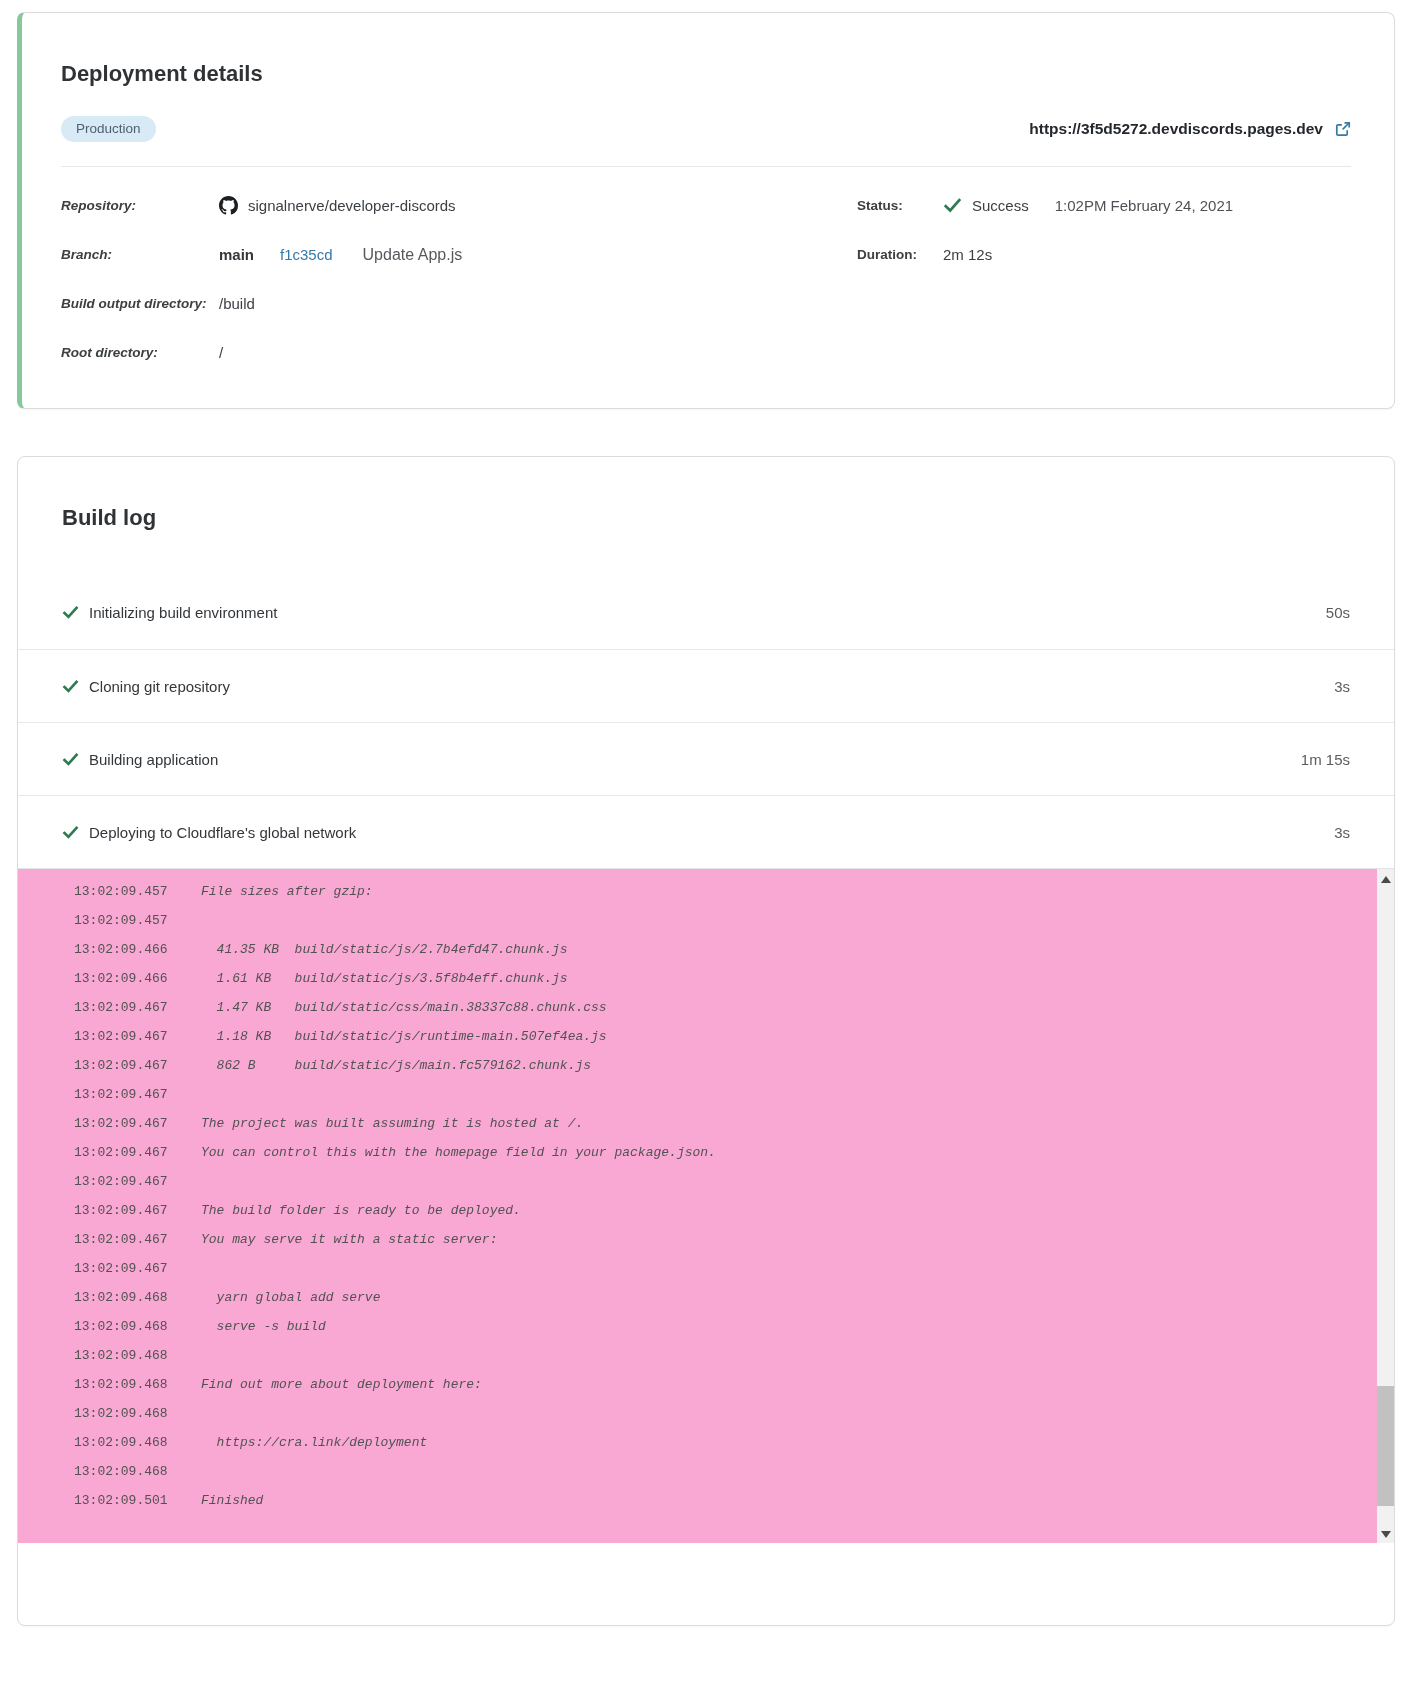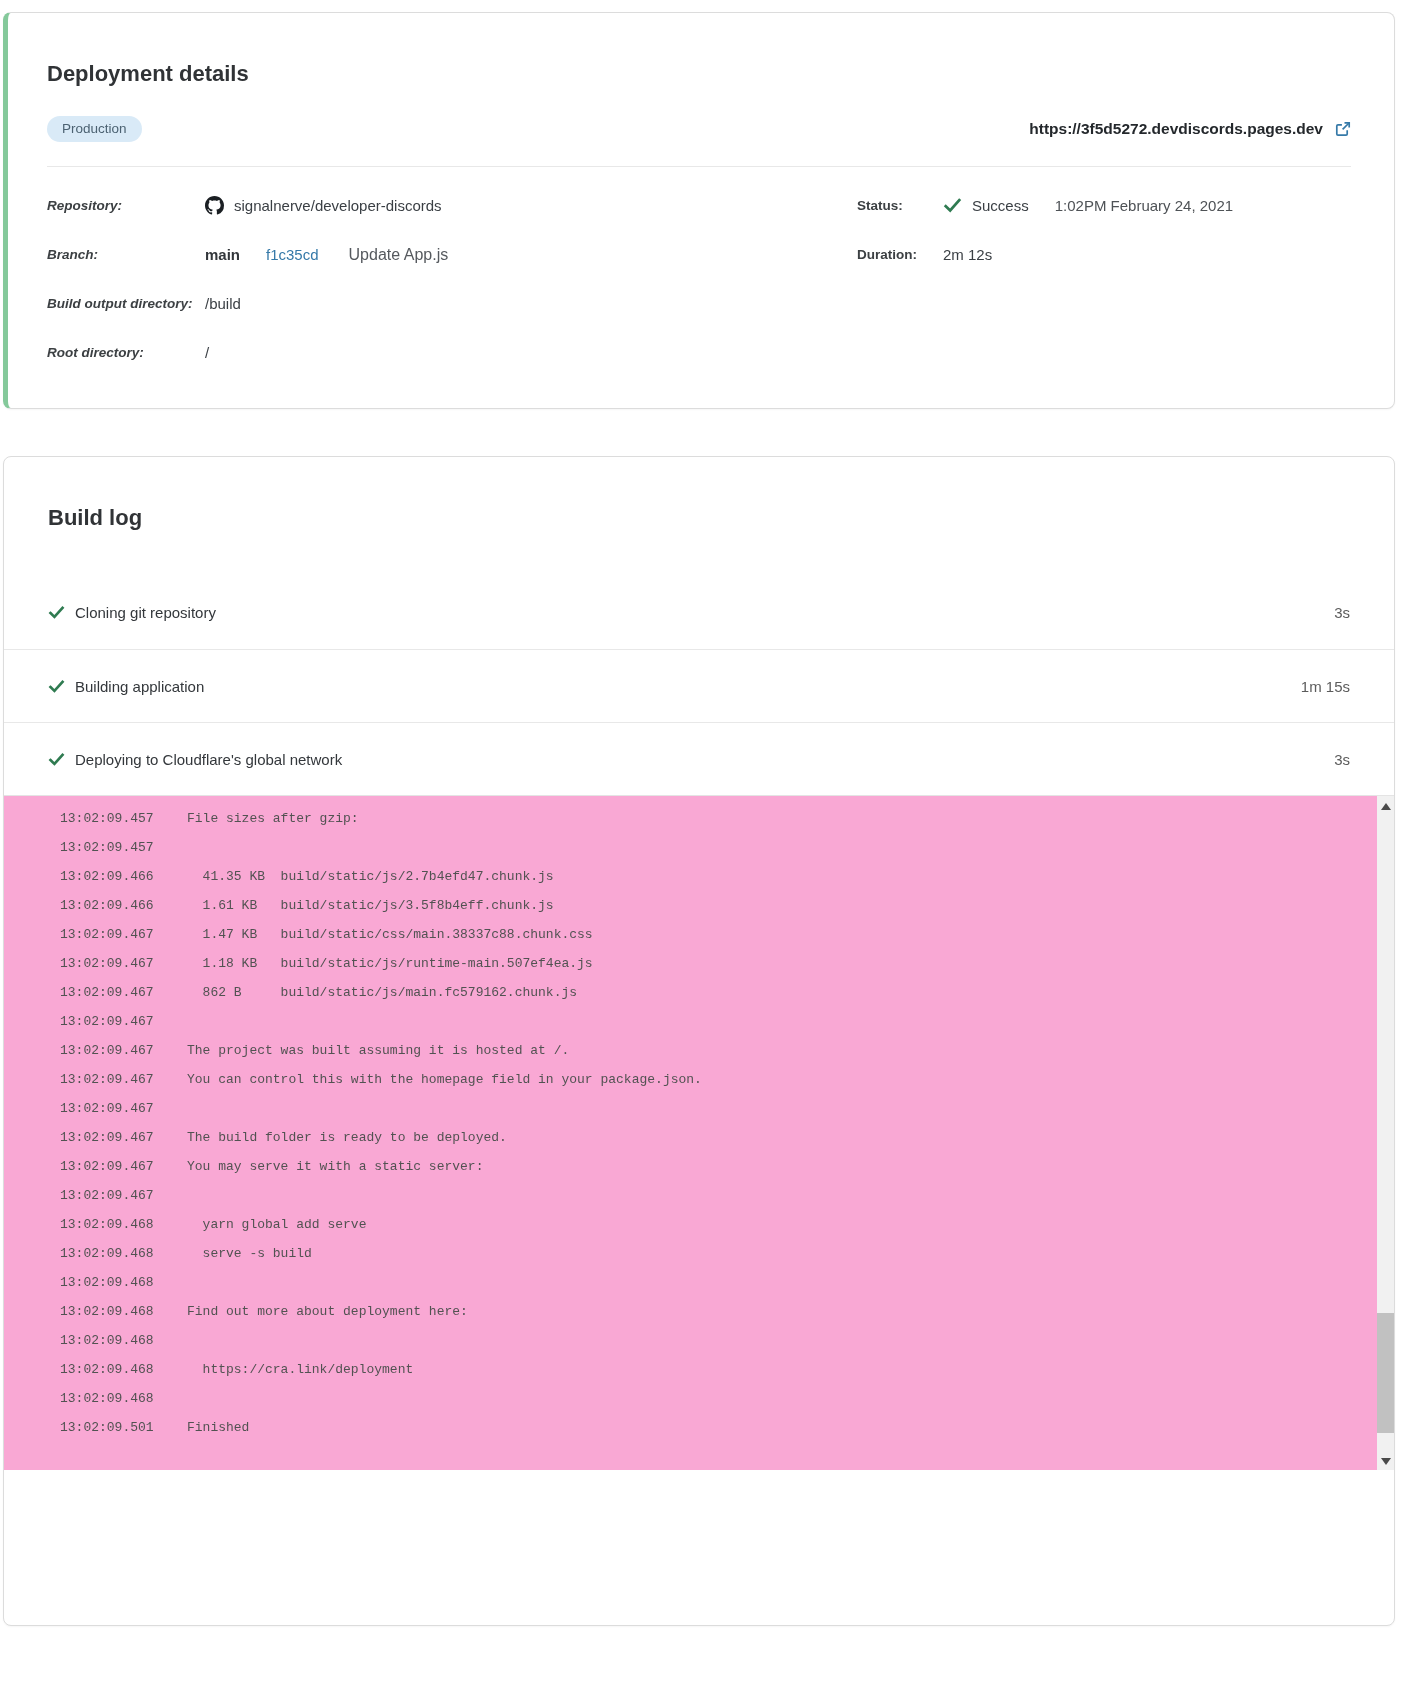--- a/index.html
+++ b/index.html
@@ -3,21 +3,21 @@
 <meta charset="utf-8">
 <style>
   * { margin:0; padding:0; box-sizing:border-box; }
   html,body { background:#ffffff; }
   body {
     width:1413px; height:1689px; overflow:hidden;
     font-family:"Liberation Sans", sans-serif;
     color:#3c4043;
   }
   .card {
-    margin-left:3px; margin-right:18px;
+    margin-left:17px; margin-right:18px;
     background:#ffffff;
     border:1px solid #dcdcdc;
     border-radius:8px;
     box-shadow:0 1px 2px rgba(0,0,0,0.04);
   }
   .card.deployment { margin-top:12px; border-left:5px solid #85c99b; padding:46px 43px 31px 39px; }
   .card.buildlog { margin-top:47px; padding:46px 0 0 0; height:1170px; overflow:hidden; }
 
   .card-title { font-size:22px; font-weight:600; color:#303336; line-height:30px; }
   .buildlog .card-title { padding:0 44px; }
@@ -58,21 +58,21 @@
   .stage-label { font-size:15px; color:#33373b; }
   .stage-duration { margin-left:auto; font-size:15px; color:#5c5c5c; }
 
   
   .console {
     position:relative; background:#f9a8d4; border-top:1px solid #e4e4e4;
     height:675px; padding-top:8px; overflow:hidden;
   }
   .log-line { display:flex; height:29px; align-items:center; font-family:"Liberation Mono", monospace; font-size:13px; color:#525252; }
   .log-time { padding-left:56px; width:150px; flex:0 0 auto; white-space:pre; }
-  .log-text { margin-left:33px; white-space:pre; }
+  .log-text { margin-left:33px; white-space:pre;font-style:italic; }
 
   
   .scrollbar { position:absolute; top:0; right:0; width:17px; height:675px; background:#f1f1f1; }
   .scroll-btn { position:absolute; left:0; width:17px; height:20px; display:flex; align-items:center; justify-content:center; background:#f1f1f1; cursor:default; }
   .scroll-btn.up { top:0; }
   .scroll-btn.down { bottom:0; }
   .tri-up { width:0; height:0; border-left:5px solid transparent; border-right:5px solid transparent; border-bottom:7px solid #4a4a4a; }
   .tri-down { width:0; height:0; border-left:5px solid transparent; border-right:5px solid transparent; border-top:7px solid #4a4a4a; }
   .scroll-thumb { position:absolute; left:0; top:517px; width:17px; height:120px; background:#c1c1c1; }
 </style>
@@ -152,47 +152,56 @@
       </div>
     </div>
   </div>
 </section>
 
 <section class="card buildlog">
   <h2 class="card-title">Build log</h2>
 
   <div class="stages">
 
-
       <div class="stage-row">
         <span class="stage-check">
           <svg viewBox="0 0 18 18" width="17" height="17" fill="none" stroke="#2f7b51" stroke-width="2.8" stroke-linecap="square">
             <path d="M2.6 9.6l4.2 4.1L15.4 4"></path>
           </svg>
         </span>
-        <span class="stage-label">Cloning git repository</span>
-        <span class="stage-duration">3s</span>
+        <span class="stage-label">Initializing build environment</span>
+        <span class="stage-duration">50s</span>
       </div>
 
       <div class="stage-row">
         <span class="stage-check">
           <svg viewBox="0 0 18 18" width="17" height="17" fill="none" stroke="#2f7b51" stroke-width="2.8" stroke-linecap="square">
             <path d="M2.6 9.6l4.2 4.1L15.4 4"></path>
           </svg>
         </span>
-        <span class="stage-label">Building application</span>
-        <span class="stage-duration">1m 15s</span>
+        <span class="stage-label">Cloning git repository</span>
+        <span class="stage-duration">3s</span>
       </div>
 
       <div class="stage-row">
         <span class="stage-check">
           <svg viewBox="0 0 18 18" width="17" height="17" fill="none" stroke="#2f7b51" stroke-width="2.8" stroke-linecap="square">
             <path d="M2.6 9.6l4.2 4.1L15.4 4"></path>
           </svg>
         </span>
+        <span class="stage-label">Building application</span>
+        <span class="stage-duration">1m 15s</span>
+      </div>
+
+      <div class="stage-row">
+        <span class="stage-check">
+          <svg viewBox="0 0 18 18" width="17" height="17" fill="none" stroke="#2f7b51" stroke-width="2.8" stroke-linecap="square">
+            <path d="M2.6 9.6l4.2 4.1L15.4 4"></path>
+          </svg>
+        </span>
         <span class="stage-label">Deploying to Cloudflare's global network</span>
         <span class="stage-duration">3s</span>
       </div>
 
   </div>
 
   <div class="console">
 
       <div class="log-line">
         <span class="log-time">13:02:09.457</span>

